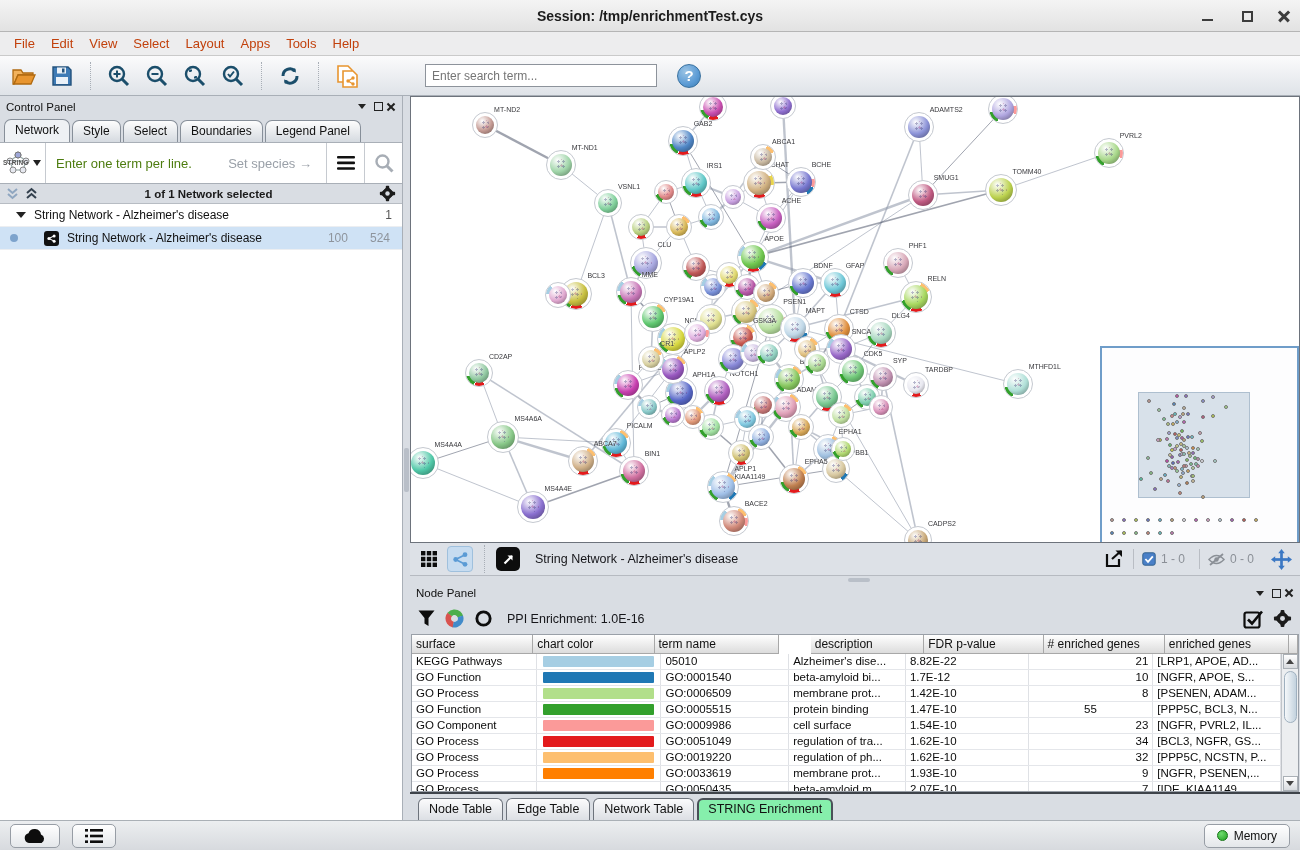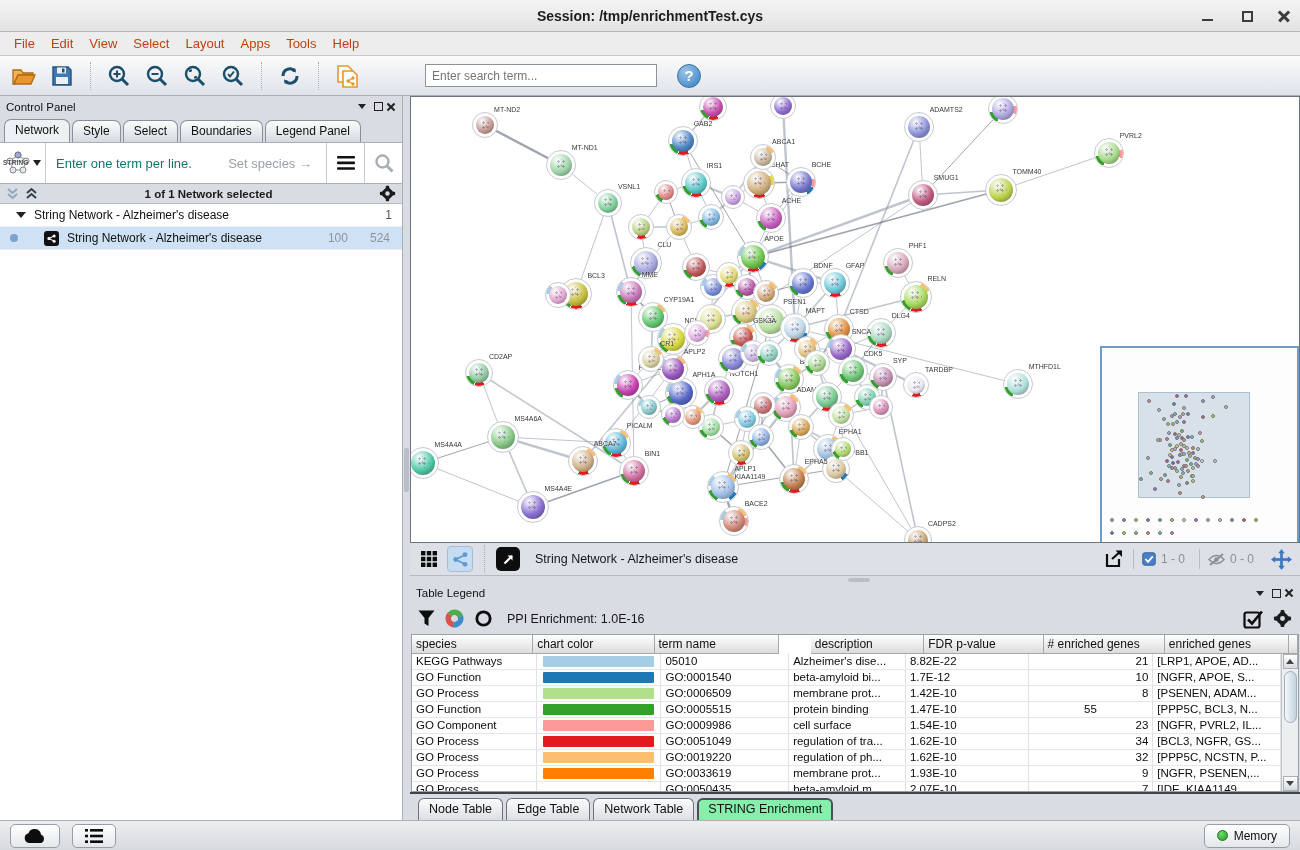--- a/index.html
+++ b/index.html
@@ -37,21 +37,21 @@
   .mini-float{width:9px;height:9px;border:1.6px solid #222;}
   .mini-x{position:relative;width:10px;height:10px;}
   .mini-x i,.mini-x em{position:absolute;left:0;top:4px;width:10px;height:2px;background:#222;transform:rotate(45deg);}
   .mini-x em{transform:rotate(-45deg);}
   .ctabs{height:25px;display:flex;align-items:flex-end;padding-left:4px;gap:2px;}
   .ctab{padding:3px 10px 4px;font-size:12px;border:1px solid #878f99;border-bottom:none;border-radius:7px 7px 0 0;background:linear-gradient(#fdfdfd,#d5dae0);white-space:nowrap;}
   .ctab.active{background:#eef1f4;padding-bottom:5px;}
   .stringbar{height:42px;background:#fff;border-top:1px solid #a9afb7;border-bottom:1px solid #a9afb7;display:flex;align-items:center;}
   .slogo{width:46px;height:40px;display:flex;align-items:center;justify-content:center;gap:2px;border-right:1px solid #c6cad0;position:relative;}
   .slogo .word{position:absolute;left:3px;top:16px;font-size:6.5px;letter-spacing:.2px;color:#555;font-weight:bold;}
-  .sb-ph{flex:1;padding-left:10px;color:#0f766e;font-size:13px;}
+  .sb-ph{flex:1;padding-left:10px;color:#4d7c0f;font-size:13px;}
   .sb-species{color:#9aa0a8;font-size:13px;padding-right:14px;}
   .sb-it{width:38px;height:40px;display:flex;align-items:center;justify-content:center;border-left:1px solid #c6cad0;}
   .netinfo{height:19px;display:flex;align-items:center;padding:0 6px;font-size:11.5px;}
   .netinfo .txt{flex:1;text-align:center;font-weight:bold;color:#1a1a1a;}
   .treewrap{background:#fff;border-top:1px solid #b7bcc3;}
   .trow{height:23px;display:flex;align-items:center;font-size:12px;border-bottom:1px solid #eceef1;}
   .trow .caret{width:0;height:0;border-left:5px solid transparent;border-right:5px solid transparent;border-top:6px solid #222;margin:0 8px 0 16px;}
   .trow .cnt{margin-left:auto;color:#555;padding-right:10px;}
   .trow.sel{background:#cfe2f5;}
   .trow .dot{width:8px;height:8px;border-radius:50%;background:#7da3cc;margin:0 8px 0 10px;}
@@ -1108,21 +1108,21 @@
     </div>
   </div>
 </div>
 
 <div class="hsplit">
     <div class="hgrip"></div>
   </div>
 
 <div class="tpanel">
   <div class="phead">
-    <span>Table Legend</span>
+    <span>Node Panel</span>
     <span class="sp"></span>
     <span class="mini">
         <i class="mini-caret"></i>
       </span>
     <span class="mini">
         <i class="mini-float"></i>
       </span>
     <span class="mini mini-x">
         <i></i>
         <em></em>
@@ -1152,21 +1152,21 @@
           <rect x="8" y="1" width="4" height="18" rx="1"></rect>
           <rect x="1" y="8" width="18" height="4" rx="1"></rect>
           <rect x="4" y="4" width="12" height="12" rx="2" transform="rotate(45 10 10)"></rect>
           <circle cx="10" cy="10" r="6"></circle>
         </g>
         <circle cx="10" cy="10" r="2.6" fill="#d9dde3"></circle>
       </svg>
   </div>
   <div class="tgrid">
     <div class="thead" id="thead">
-        <div class="th" style="width: 125px;">species</div>
+        <div class="th" style="width: 125px;">surface</div>
         <div class="th" style="width: 125px;">chart color</div>
         <div class="th" style="width: 128px;">term name</div>
         <div class="th" style="width: 117px; margin-left: 32px;">description</div>
         <div class="th" style="width: 123px;">FDR p-value</div>
         <div class="th" style="width: 125px;"># enriched genes</div>
         <div class="th" style="width: 128px;">enriched genes</div>
         <div class="th" style="flex: 1 1 0%;"></div>
       </div>
     <div class="tbodywrap">
       <div class="rows" id="trows">

